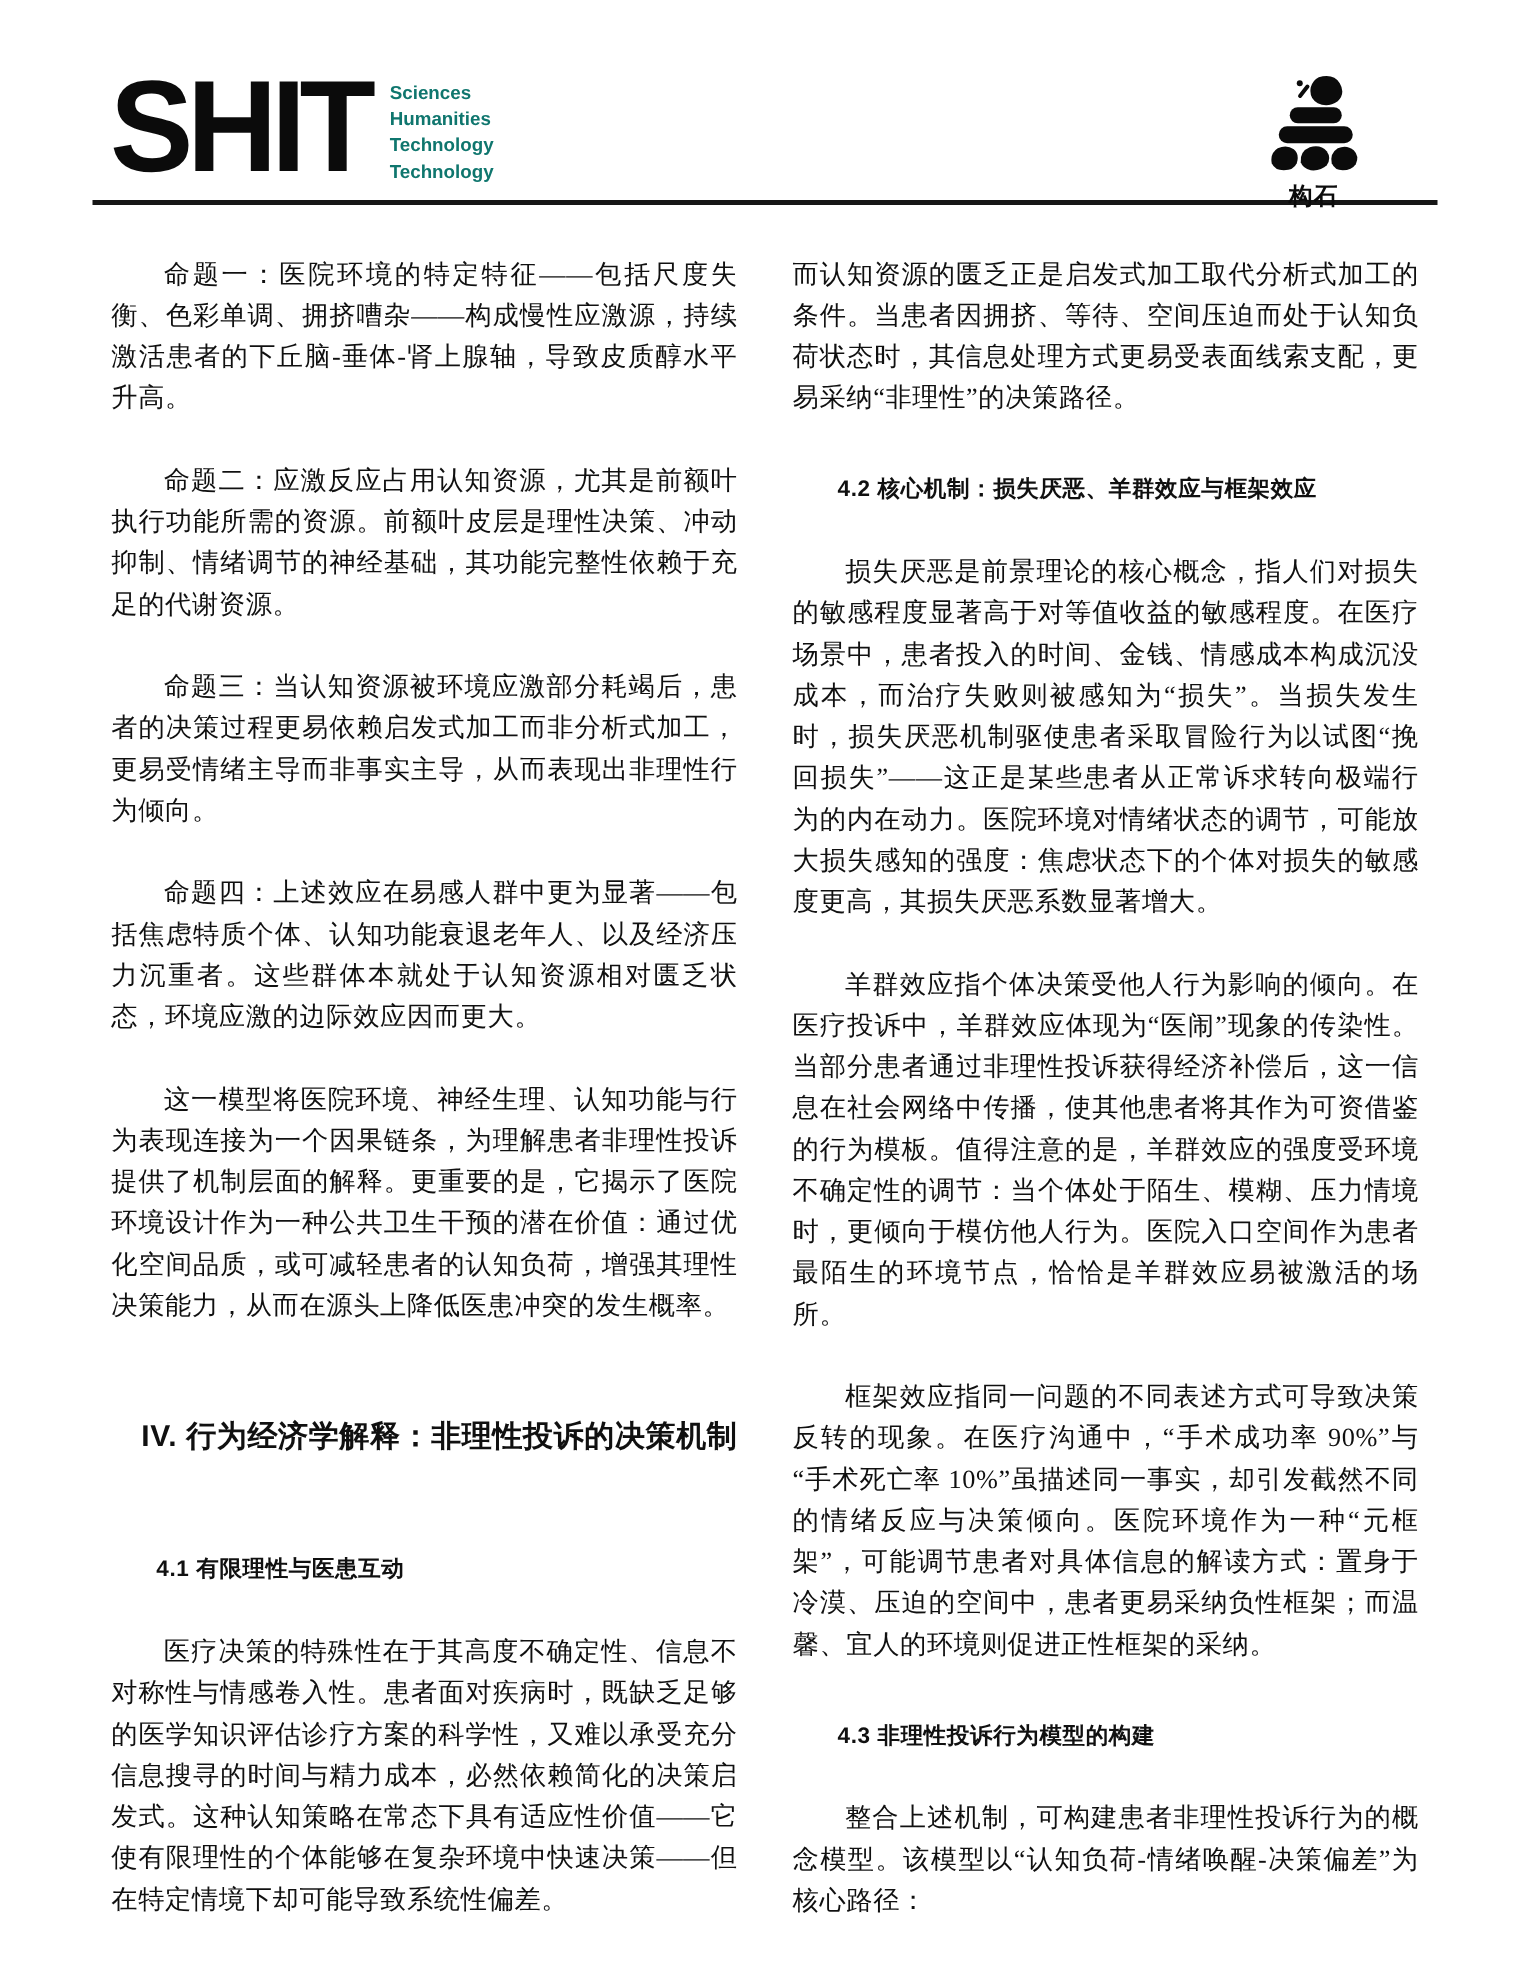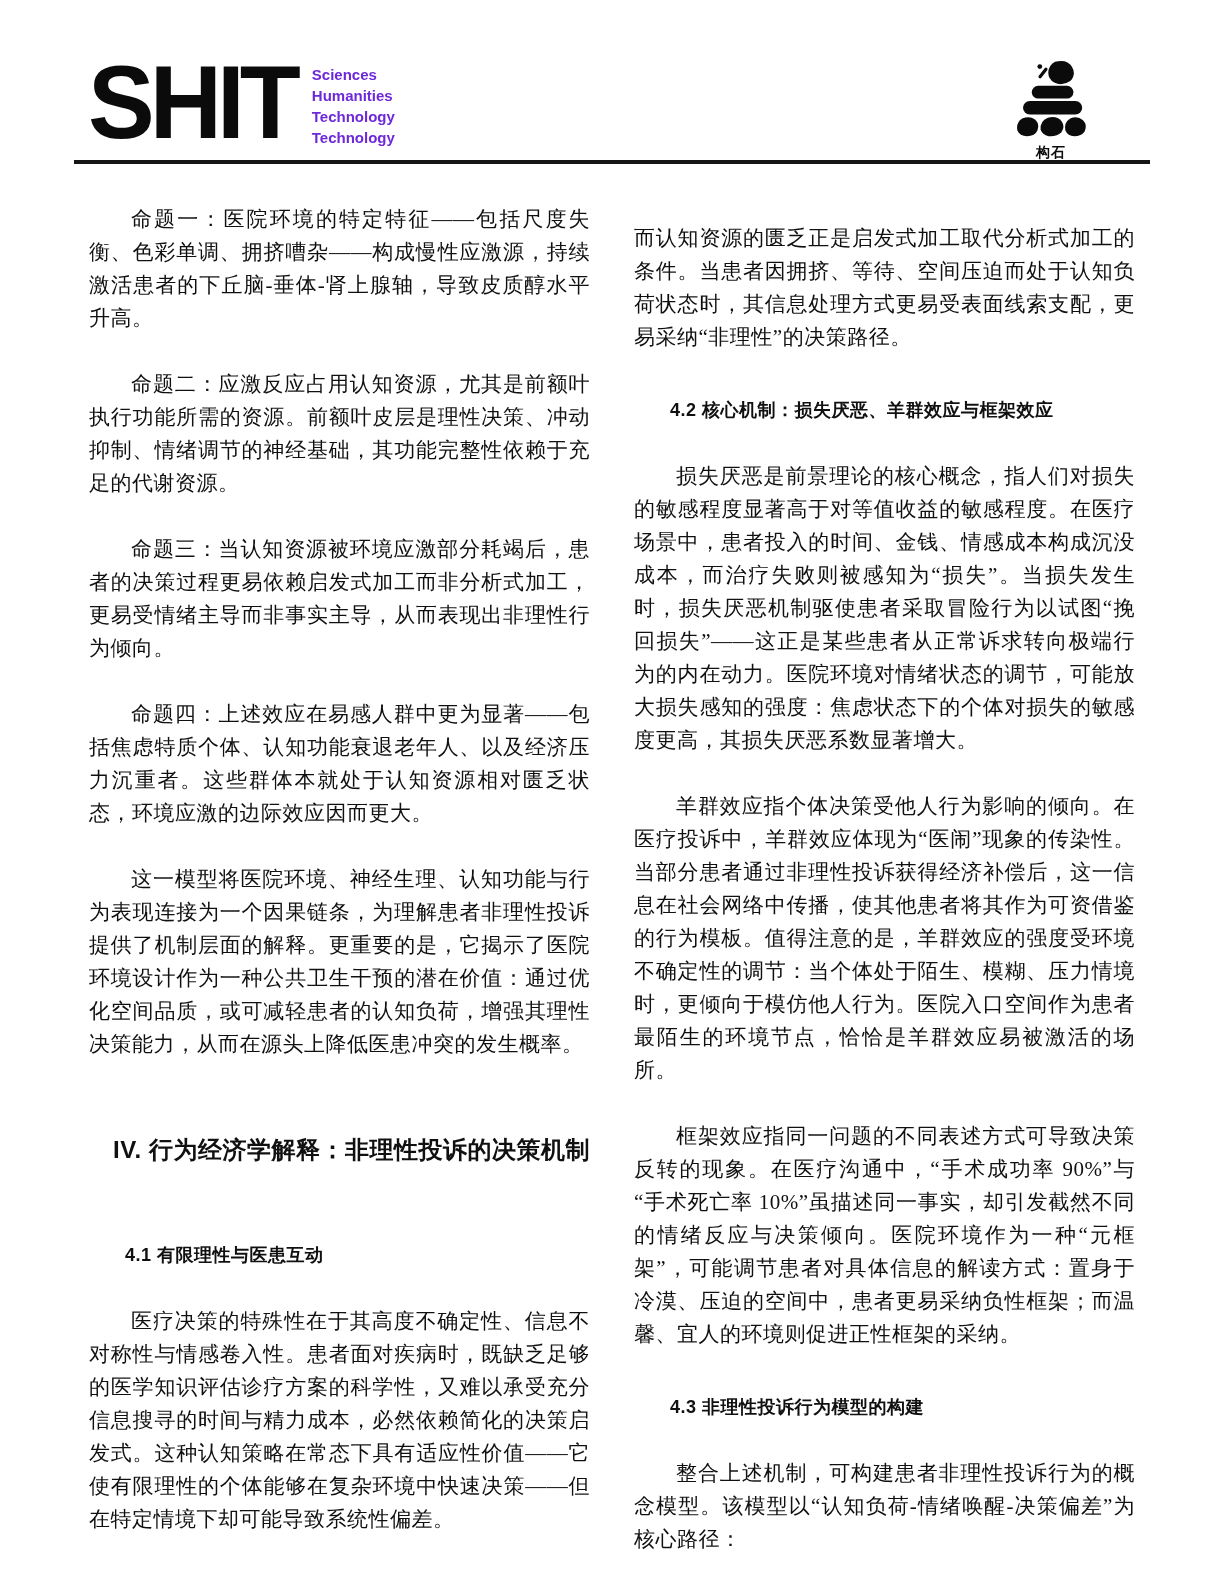--- a/index.html
+++ b/index.html
@@ -33,35 +33,35 @@
     transform:scaleY(1.04);
     transform-origin:top left;
   }
   .logo-sub{
     margin-left:16px;
     margin-top:8px;
     font-family:"Liberation Sans","DejaVu Sans",sans-serif;
     font-weight:700;
     font-size:15px;
     line-height:21px;
-    color:#6d28d9;
+    color:#0f766e;
   }
   .right-logo{
     margin-right:44px;
     margin-top:4px;
     display:flex;
     flex-direction:column;
     align-items:center;
     width:110px;
   }
   .right-logo svg{display:block;}
   .right-logo-label{
     font-family:"Liberation Sans","DejaVu Sans",sans-serif;
     font-weight:700;
-    font-size:14px;
+    font-size:19px;
     color:#0b0b0b;
     margin-top:2px;
     letter-spacing:1px;
   }
   
   .content{
     margin:0 89px;
     display:flex;
     gap:44px;
     padding-top:6px;
@@ -143,21 +143,21 @@
     <p class="para">命题三：当认知资源被环境应激部分耗竭后，患者的决策过程更易依赖启发式加工而非分析式加工，更易受情绪主导而非事实主导，从而表现出非理性行为倾向。</p>
     <p class="para">命题四：上述效应在易感人群中更为显著——包括焦虑特质个体、认知功能衰退老年人、以及经济压力沉重者。这些群体本就处于认知资源相对匮乏状态，环境应激的边际效应因而更大。</p>
     <p class="para">这一模型将医院环境、神经生理、认知功能与行为表现连接为一个因果链条，为理解患者非理性投诉提供了机制层面的解释。更重要的是，它揭示了医院环境设计作为一种公共卫生干预的潜在价值：通过优化空间品质，或可减轻患者的认知负荷，增强其理性决策能力，从而在源头上降低医患冲突的发生概率。</p>
     <h1 class="sec">IV.  行为经济学解释：非理性投诉的决策机制</h1>
     <h2 class="sub">4.1 有限理性与医患互动</h2>
     <p class="para">医疗决策的特殊性在于其高度不确定性、信息不对称性与情感卷入性。患者面对疾病时，既缺乏足够的医学知识评估诊疗方案的科学性，又难以承受充分信息搜寻的时间与精力成本，必然依赖简化的决策启发式。这种认知策略在常态下具有适应性价值——它使有限理性的个体能够在复杂环境中快速决策——但在特定情境下却可能导致系统性偏差。</p>
 
   </div>
 
   <div class="col">
-    <p class="para" style="text-indent:0;margin-top:52px;">而认知资源的匮乏正是启发式加工取代分析式加工的条件。当患者因拥挤、等待、空间压迫而处于认知负荷状态时，其信息处理方式更易受表面线索支配，更易采纳“非理性”的决策路径。</p>
+    <p class="para" style="text-indent:0;margin-top:33px;">而认知资源的匮乏正是启发式加工取代分析式加工的条件。当患者因拥挤、等待、空间压迫而处于认知负荷状态时，其信息处理方式更易受表面线索支配，更易采纳“非理性”的决策路径。</p>
     <h2 class="sub">4.2 核心机制：损失厌恶、羊群效应与框架效应</h2>
     <p class="para">损失厌恶是前景理论的核心概念，指人们对损失的敏感程度显著高于对等值收益的敏感程度。在医疗场景中，患者投入的时间、金钱、情感成本构成沉没成本，而治疗失败则被感知为“损失”。当损失发生时，损失厌恶机制驱使患者采取冒险行为以试图“挽回损失”——这正是某些患者从正常诉求转向极端行为的内在动力。医院环境对情绪状态的调节，可能放大损失感知的强度：焦虑状态下的个体对损失的敏感度更高，其损失厌恶系数显著增大。</p>
     <p class="para">羊群效应指个体决策受他人行为影响的倾向。在医疗投诉中，羊群效应体现为“医闹”现象的传染性。当部分患者通过非理性投诉获得经济补偿后，这一信息在社会网络中传播，使其他患者将其作为可资借鉴的行为模板。值得注意的是，羊群效应的强度受环境不确定性的调节：当个体处于陌生、模糊、压力情境时，更倾向于模仿他人行为。医院入口空间作为患者最陌生的环境节点，恰恰是羊群效应易被激活的场所。</p>
     <p class="para">框架效应指同一问题的不同表述方式可导致决策反转的现象。在医疗沟通中，“手术成功率 90%”与“手术死亡率 10%”虽描述同一事实，却引发截然不同的情绪反应与决策倾向。医院环境作为一种“元框架”，可能调节患者对具体信息的解读方式：置身于冷漠、压迫的空间中，患者更易采纳负性框架；而温馨、宜人的环境则促进正性框架的采纳。</p>
     <h2 class="sub">4.3 非理性投诉行为模型的构建</h2>
     <p class="para">整合上述机制，可构建患者非理性投诉行为的概念模型。该模型以“认知负荷-情绪唤醒-决策偏差”为核心路径：</p>
 
   </div>
 
 </div>

